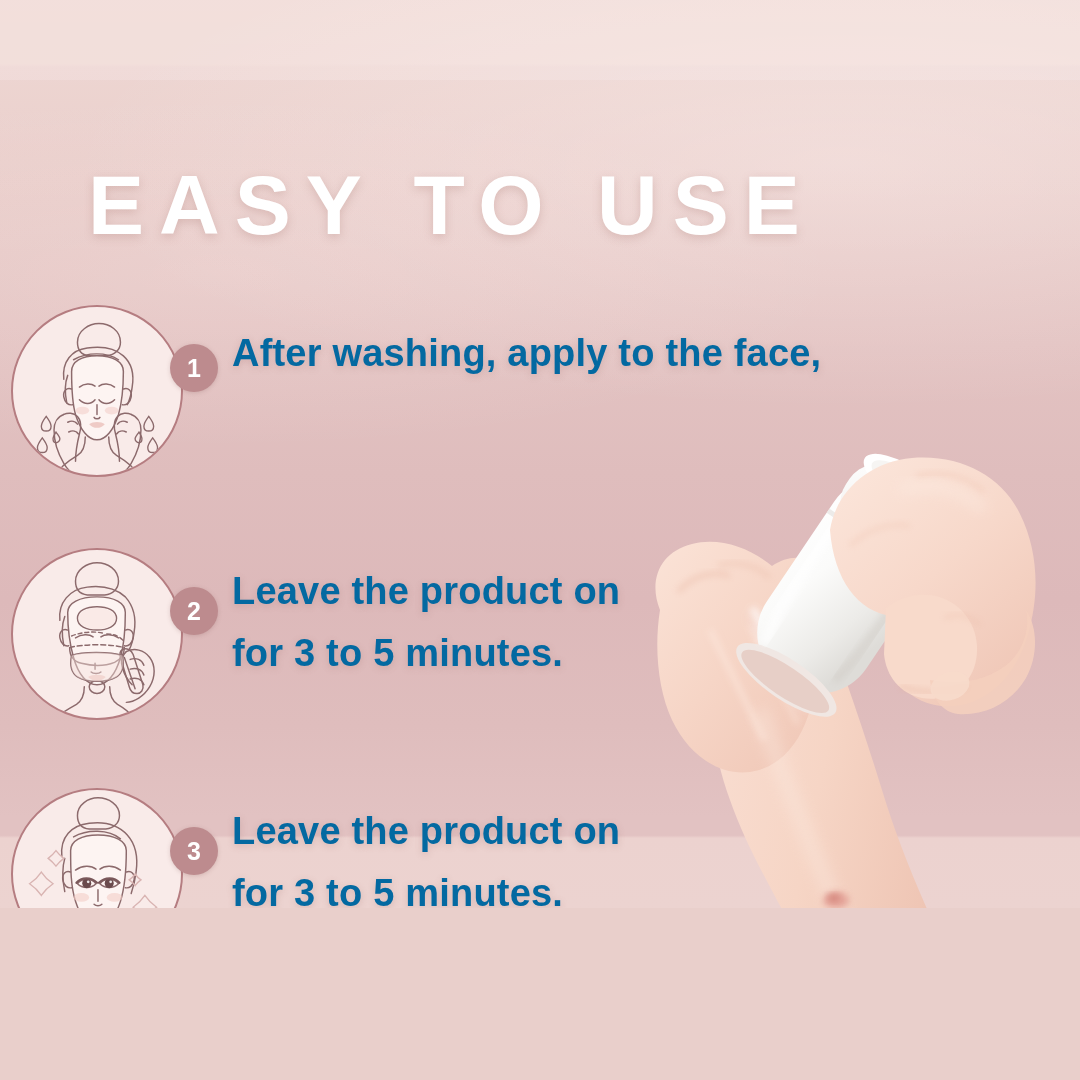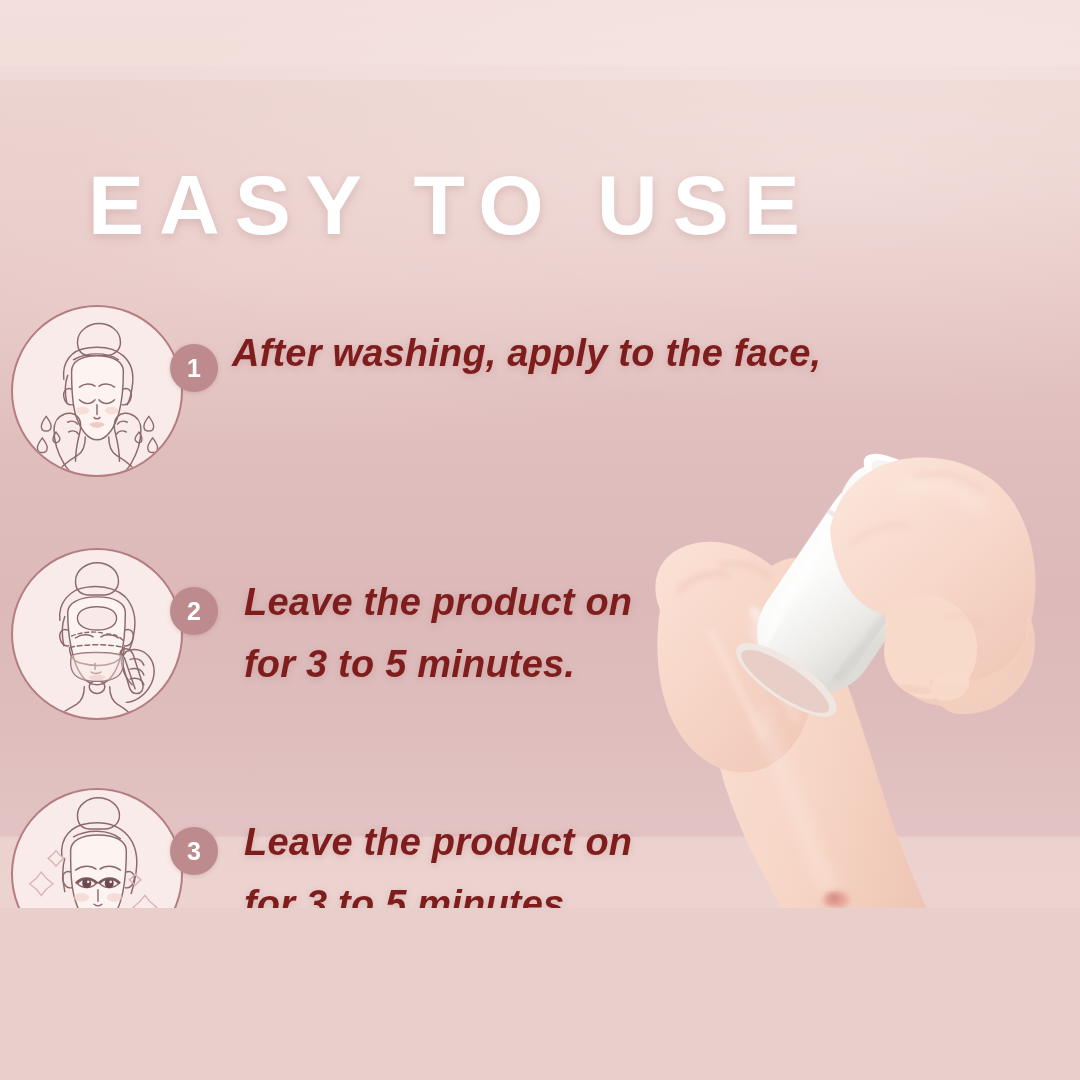--- a/index.html
+++ b/index.html
@@ -81,29 +81,28 @@
     background:#bd8b8e;
     color:#fff;
     font-size:25px;font-weight:bold;
     display:flex;align-items:center;justify-content:center;
     line-height:1;
     box-shadow:0 1px 4px rgba(140,95,95,.25);
   }
 
   .step-text{
     position:absolute;left:232px;top:22px;
-    color:#7f1d1d;
+    color:#0369a1;
     font-size:38px;font-weight:bold;
     line-height:62px;
     letter-spacing:.2px;
     white-space:nowrap;
     text-shadow:0 2px 7px rgba(165,115,112,.30);
-    font-style:italic;
-  }
-  .step-2 .step-text,.step-3 .step-text{top:28px;margin-left:12px;}
+  }
+  .step-2 .step-text,.step-3 .step-text{top:17px;}
   .step-text .ln{display:block;}
 </style>
 </head>
 <body>
 
 <div id="stage">
 
   <div class="bg-base"></div>
   <div class="bg-sheen"></div>
   <div class="bg-band-top"></div>

